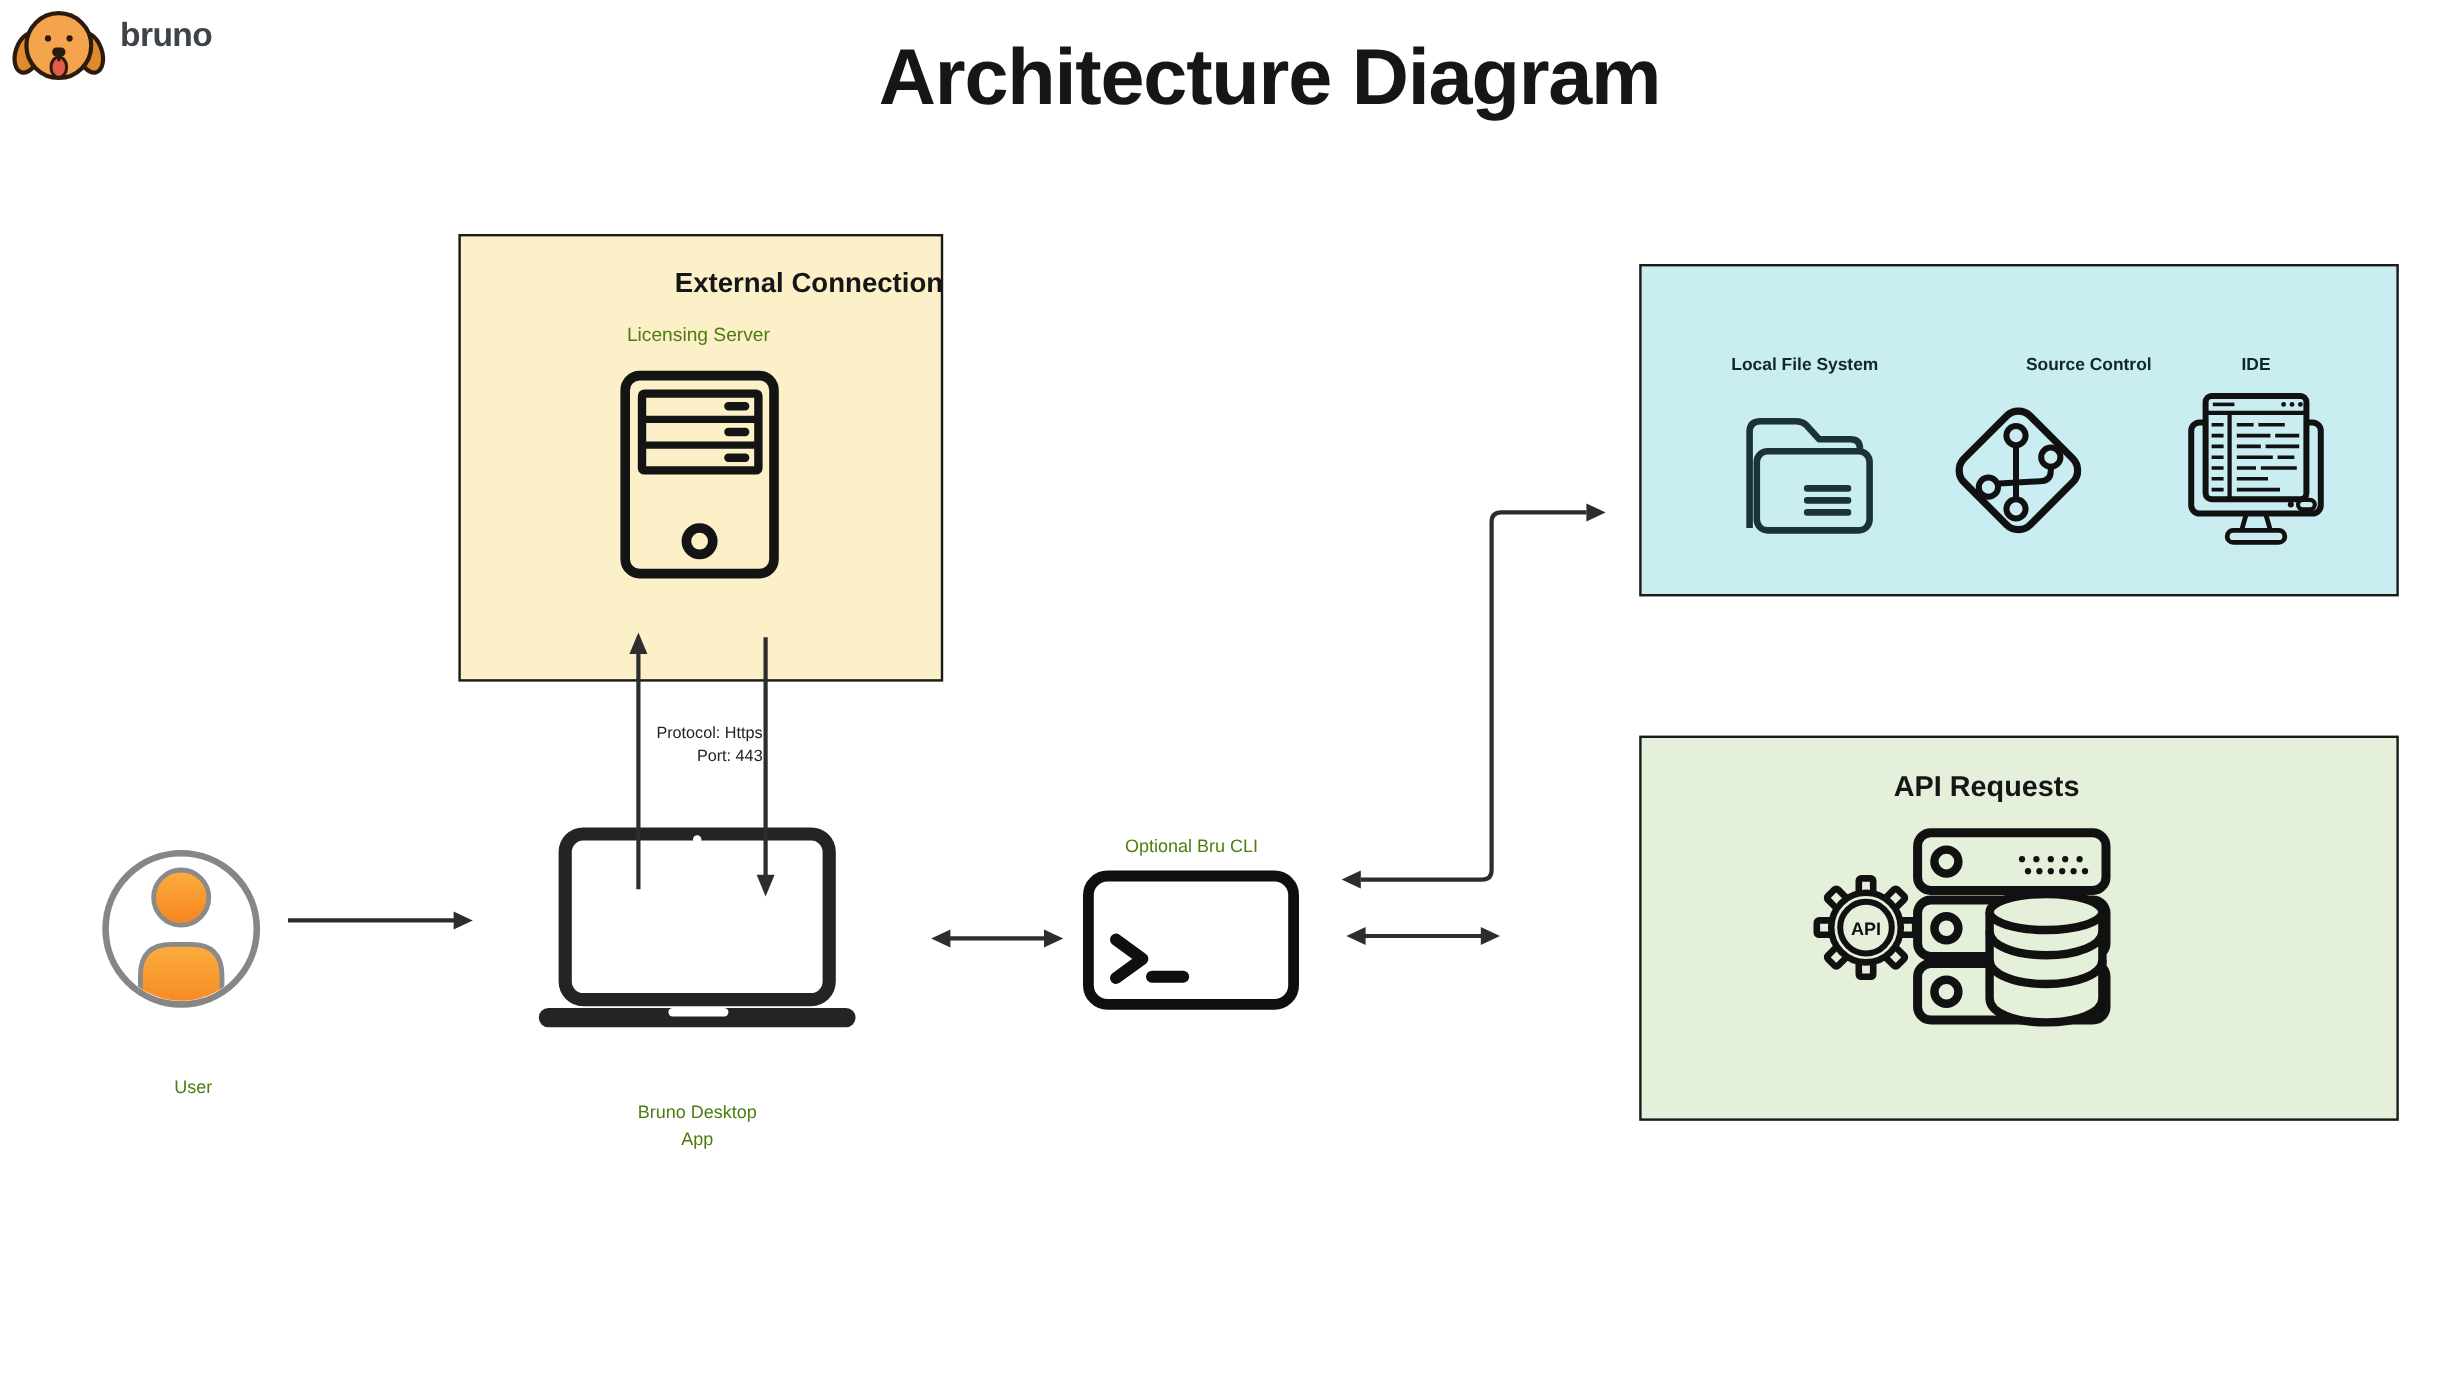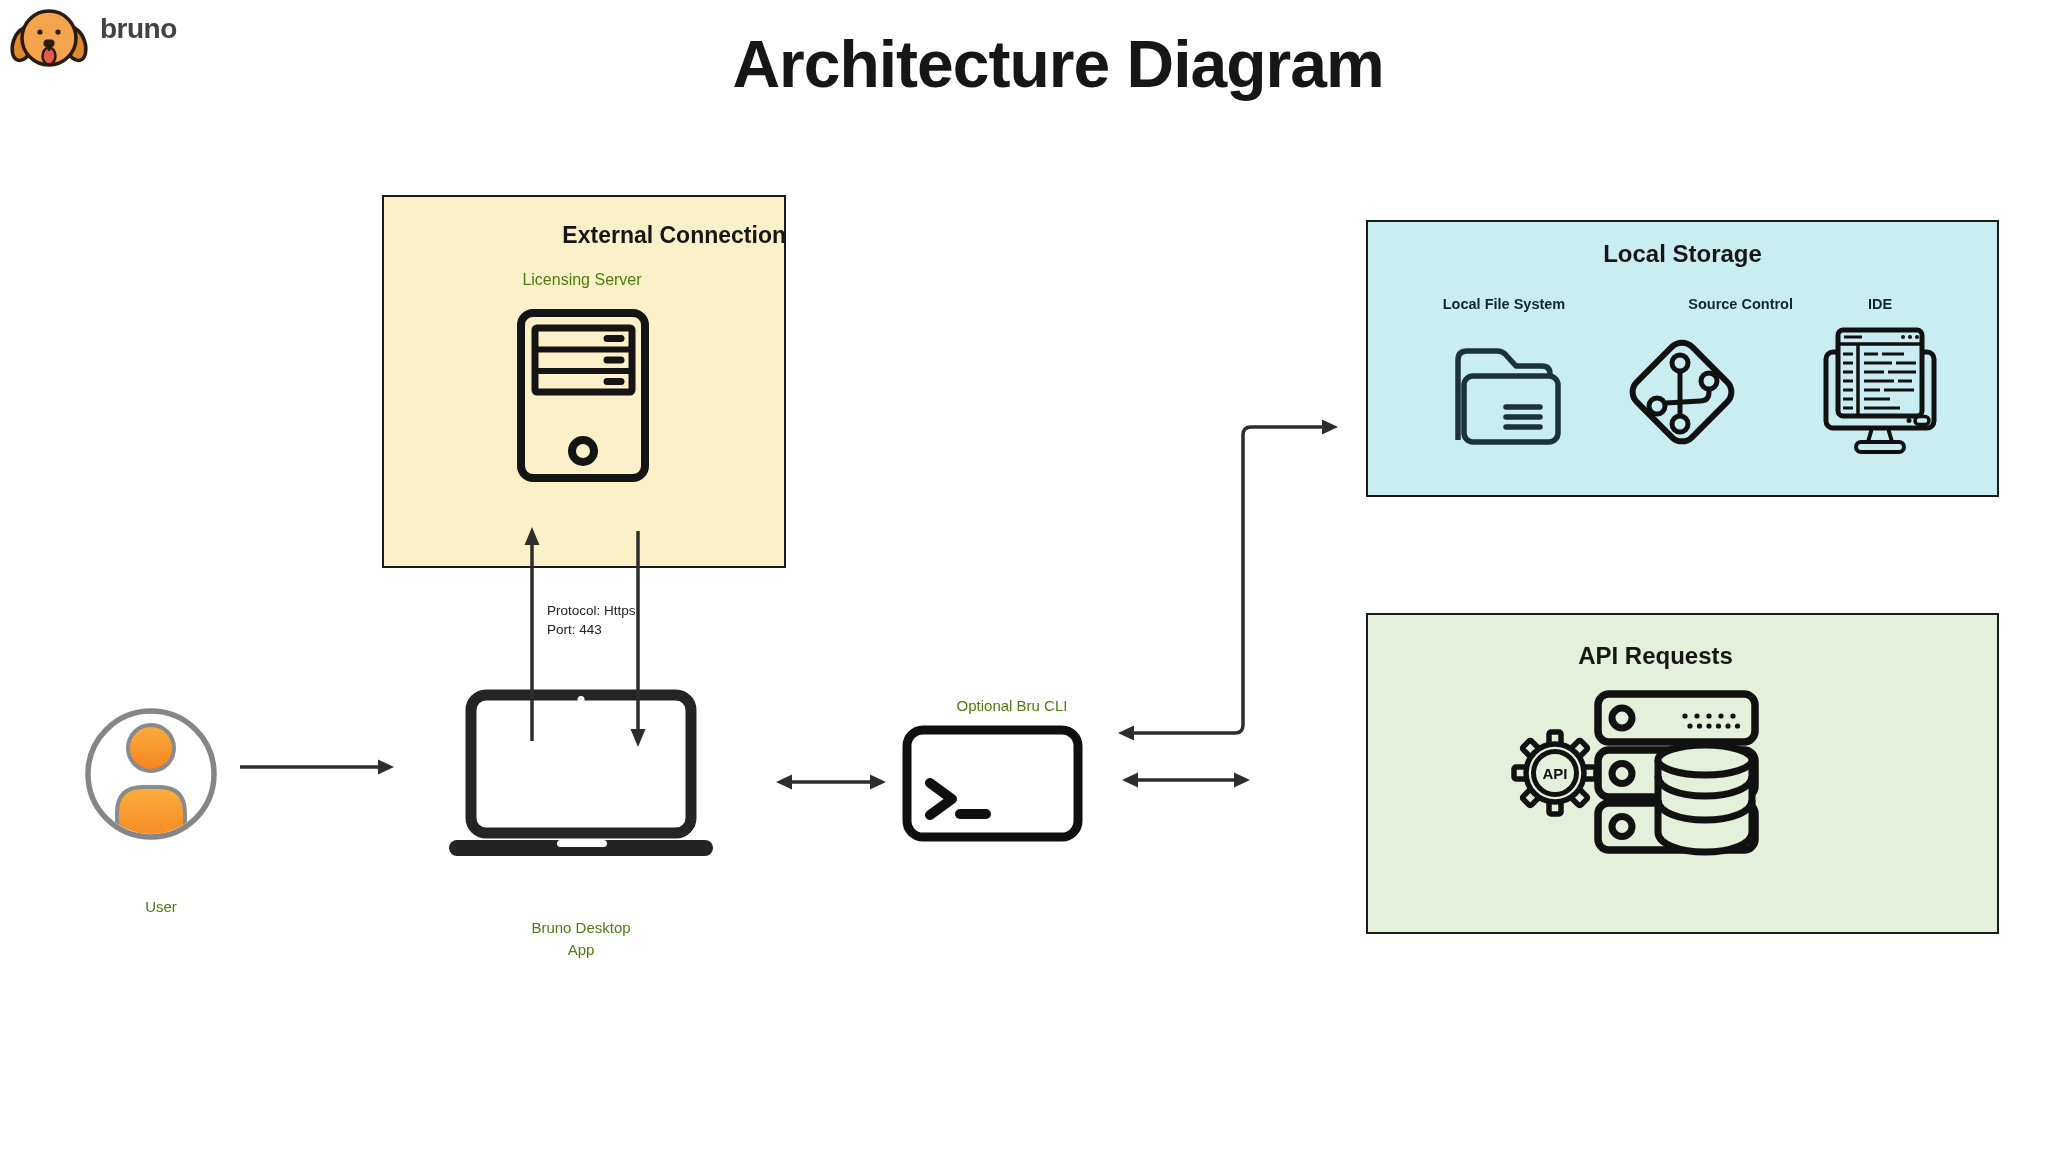--- a/index.html
+++ b/index.html
@@ -9,21 +9,21 @@
   .box.external{left:382px;top:195px;width:404px;height:373px;background:#FBF0C7;}
   .box.localstorage{left:1366px;top:220px;width:633px;height:277px;background:#C9EDF0;}
   .box.apirequests{left:1366px;top:613px;width:633px;height:321px;background:#E5F0DB;}
   .boxtitle{position:absolute;text-align:center;font-weight:bold;font-size:24px;color:#161616;z-index:10;}
   .sublabel{position:absolute;text-align:center;font-weight:bold;font-size:14.5px;color:#10262b;z-index:10;}
   .plain{position:absolute;font-size:15px;color:#4d7c0f;z-index:10;}
   .center{text-align:center;}
   .brand{position:absolute;left:100px;top:13px;font-size:28px;font-weight:bold;color:#3E4347;letter-spacing:-0.5px;z-index:10;}
   .pagetitle{position:absolute;left:58px;top:26px;width:2000px;text-align:center;
              font-size:66px;font-weight:bold;color:#161616;letter-spacing:-1px;z-index:10;}
-  .protocol{position:absolute;left:547px;top:601px;font-size:13.5px;line-height:19px;color:#232323;z-index:10;}
+  .protocol{position:absolute;left:547px;top:601px;font-size:13.5px;line-height:19px;color:#232323;z-index:10;text-align:right;}
   svg.layer{position:absolute;left:0;top:0;z-index:5;}
   svg text.gear-text{font-family:"Liberation Sans","DejaVu Sans",sans-serif;font-size:15px;font-weight:bold;fill:#111;}
 </style>
 </head>
 <body>
 
 <div class="canvas">
 
   <div class="box external"></div>
   <div class="box localstorage"></div>
@@ -216,22 +216,21 @@
     <div>Port: 443</div>
   </div>
 
   <div class="plain center" style="left:101px;top:898px;width:120px;">User</div>
 
   <div class="plain center" style="left:481px;top:917px;width:200px;line-height:22px;">
     <div>Bruno Desktop</div>
     <div>App</div>
   </div>
 
-  <div class="plain center" style="left:912px;top:697px;width:200px;text-align:center;">Optional Bru CLI</div>
-
-  <div class="boxtitle" style="left:1366px;top:240px;width:633px;">Local Storage</div>
+  <div class="plain center" style="left:893px;top:697px;width:200px;text-align:center;">Optional Bru CLI</div>
+
   <div class="sublabel" style="left:1394px;top:296px;width:220px;">Local File System</div>
   <div class="sublabel" style="left:1573px;top:296px;width:220px;text-align:right;">Source Control</div>
   <div class="sublabel" style="left:1770px;top:296px;width:220px;">IDE</div>
 
   <div class="boxtitle" style="left:1366px;top:642px;width:579px;">API Requests</div>
 
 </div>
 
 </body></html>

